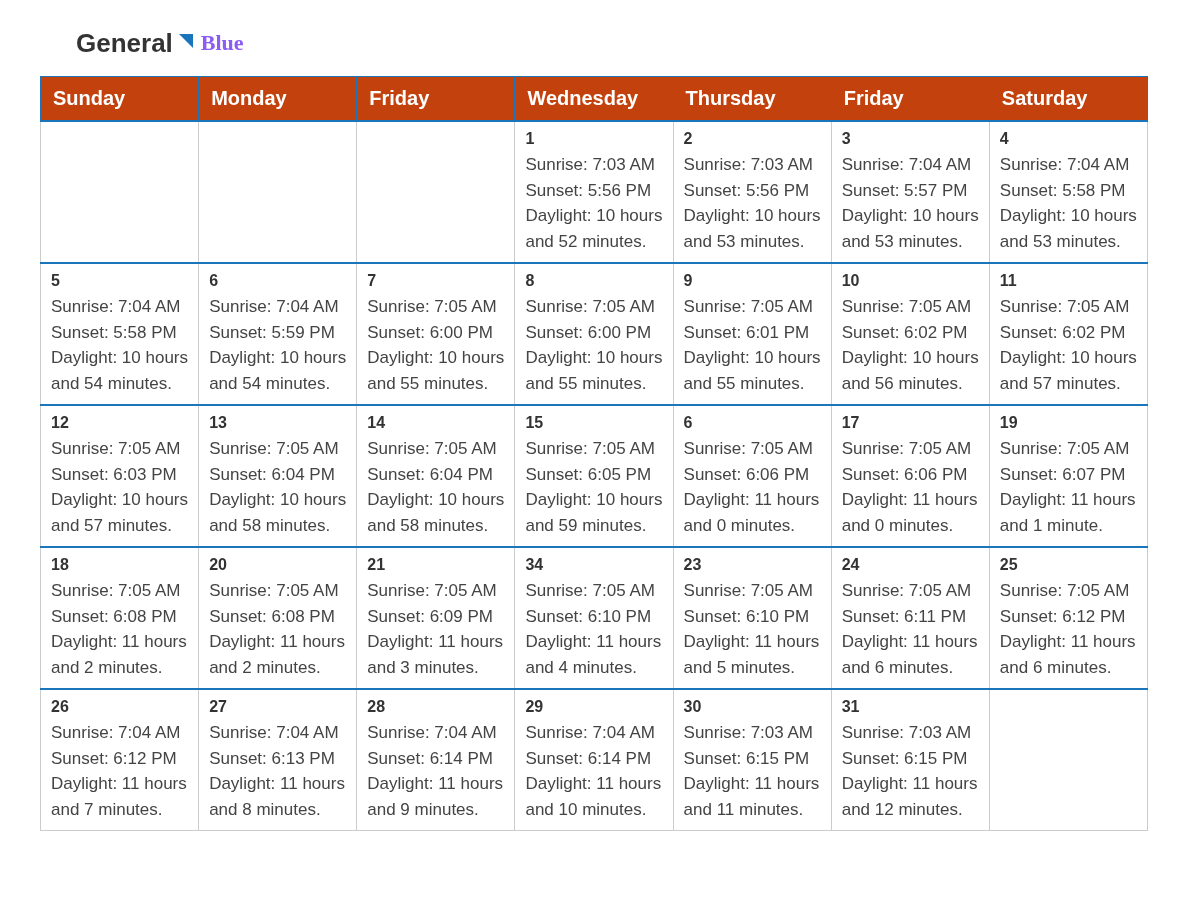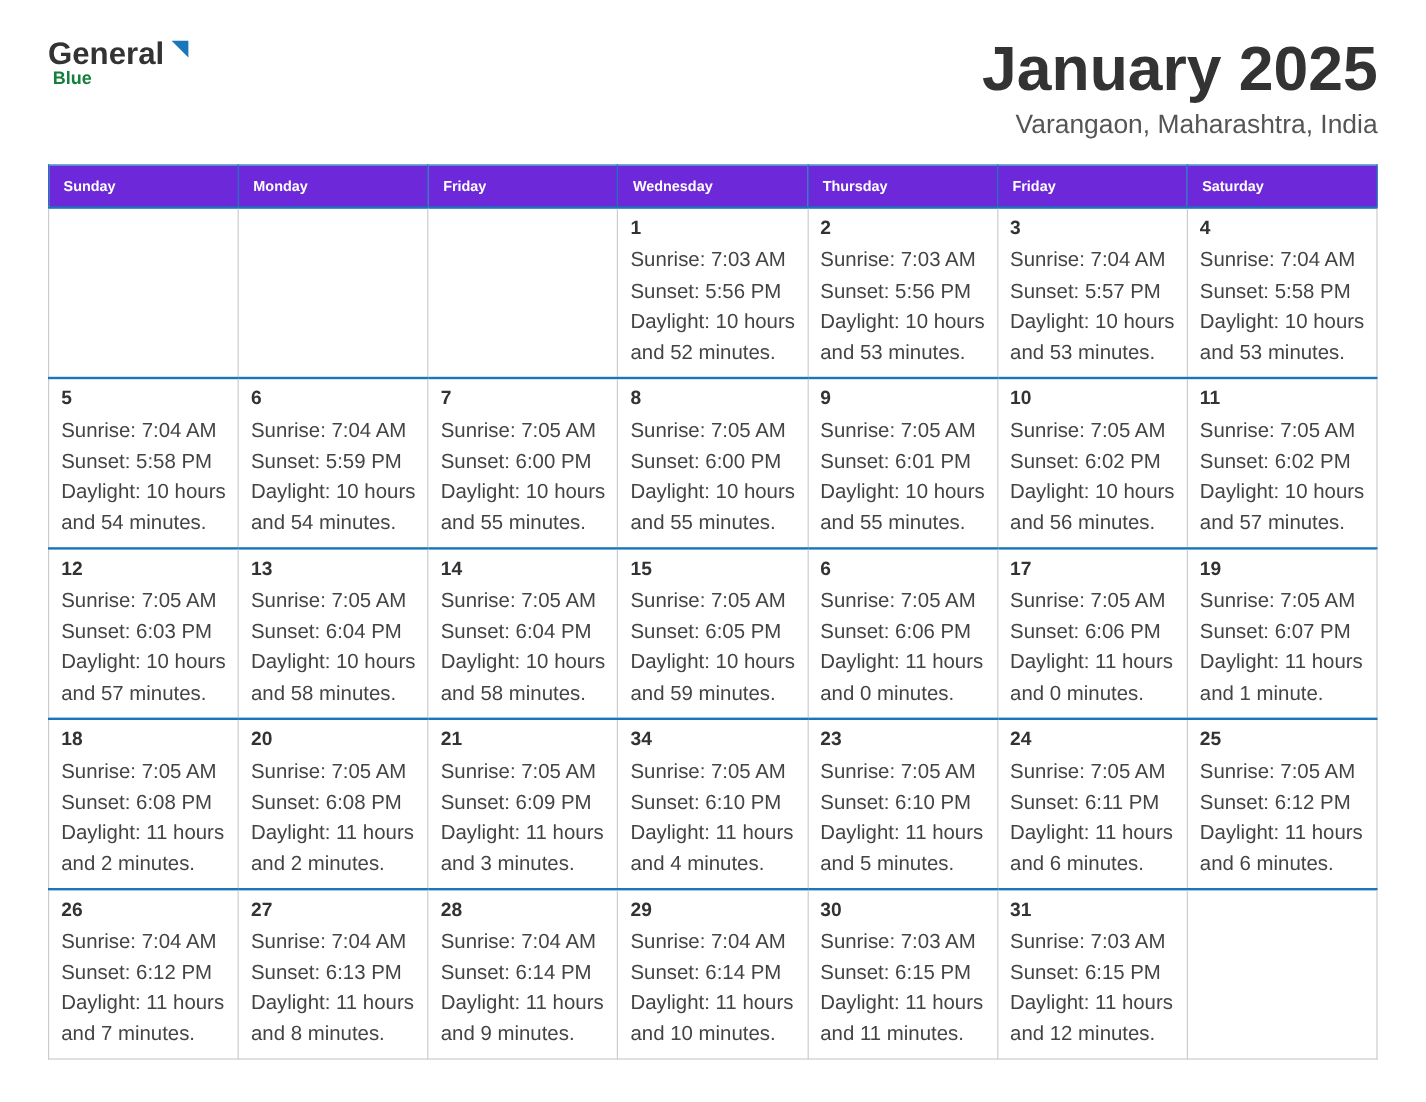--- a/index.html
+++ b/index.html
@@ -12,35 +12,37 @@
       min-height: 918px;
     }
     .header {
       display: flex;
       justify-content: space-between;
       align-items: flex-start;
       margin-bottom: 20px;
     }
     .logo {
       display: flex;
-      flex-direction: column;
+      flex-direction: row;
       align-items: flex-start;
+      margin-left: 36px;
     }
     .logo-text {
       font-size: 26px;
       font-weight: bold;
       color: #333;
       line-height: 1;
     }
     .logo-blue {
-      color: #15803d;
-      font-size: 15px;
+      color: #8b5cf6;
+      font-size: 22px;
       font-weight: bold;
       margin-top: 0;
       padding-left: 4px;
+      font-family: Liberation Serif, serif;
     }
     .title-area {
       text-align: right;
     }
     .month-title {
       font-size: 52px;
       font-weight: bold;
       color: #333;
       line-height: 1.1;
     }
@@ -48,23 +50,23 @@
       font-size: 22px;
       color: #555;
       margin-top: 4px;
     }
     .calendar {
       width: 100%;
       border-collapse: collapse;
       border: 1px solid #ccc;
     }
     .calendar th {
-      background-color: #6d28d9;
+      background-color: #c2410c;
       color: #fff;
-      font-size: 12px;
+      font-size: 20px;
       font-weight: bold;
       padding: 10px 12px;
       text-align: left;
       border: 1px solid #1a75bb;
     }
     .calendar td {
       vertical-align: top;
       padding: 8px 10px;
       border: 1px solid #ccc;
       font-size: 13px;
@@ -98,24 +100,20 @@
     <div style="display:flex; align-items:center;">
       <span class="logo-text">General</span>
       <span style="display:inline-block; margin-left:2px; position:relative; top:0px;">
         <svg width="22" height="22" viewBox="0 0 22 22">
           <polygon points="4,4 18,4 18,18" fill="#1a75bb"></polygon>
         </svg>
       </span>
     </div>
     <div class="logo-blue">Blue</div>
   </div>
-  <div class="title-area">
-    <div class="month-title">January 2025</div>
-    <div class="location">Varangaon, Maharashtra, India</div>
-  </div>
 </div>
 
 <table class="calendar">
   <thead>
     <tr>
     <th>Sunday</th>
         <th>Monday</th>
         <th>Friday</th>
         <th>Wednesday</th>
         <th>Thursday</th>

